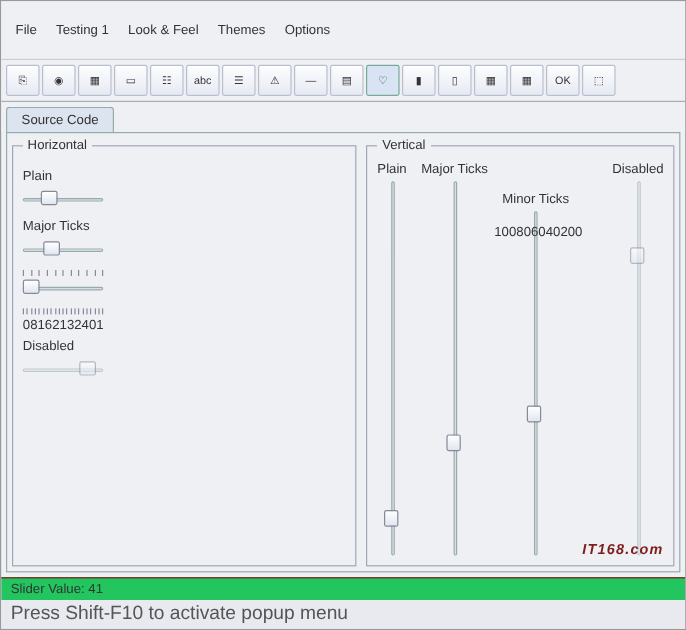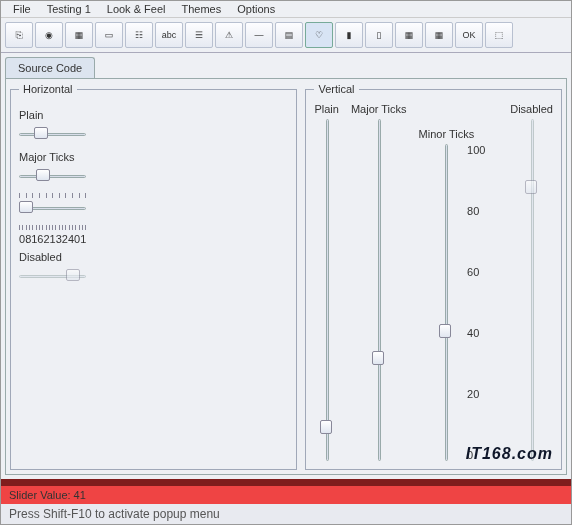--- a/index.html
+++ b/index.html
@@ -1,17 +1,17 @@
 <!DOCTYPE html>
 <html><head>
 <meta charset="utf-8">
 <style>
 *{box-sizing:border-box;margin:0;padding:0;font-family:Tahoma,sans-serif;font-size:11px;color:#333}
 body{width:572px;height:525px;background:#eef0f4;display:flex;flex-direction:column;border:1px solid #999}
-.menubar{display:flex;background:#eef0f4;padding:0 4px;border-bottom:1px solid #ccc}
+.menubar{display:flex;background:#eef0f4;padding:16px 4px;border-bottom:1px solid #ccc}
 .menu-item{padding:2px 8px;cursor:pointer}
 .toolbar{display:flex;gap:2px;padding:4px;background:#eef0f4;border-bottom:1px solid #aab}
 .tb-btn{width:28px;height:26px;border:1px solid #b8c0d0;background:linear-gradient(#fdfdff,#e6eaf2);border-radius:2px;display:flex;align-items:center;justify-content:center;font-size:9px}
 .tb-btn.sel{background:#d8e4f4;border-color:#7a9}
 .tabs{display:flex;padding:4px 4px 0;background:#eef0f4}
 .tab{padding:4px 12px;border:1px solid #9aa;border-bottom:none;background:#dce4ef;margin-right:2px;border-radius:3px 3px 0 0;cursor:pointer}
 .tab.active{background:#d0e0f4}
 .content{flex:1;display:flex;border:1px solid #9aa;margin:0 4px 4px;background:#eef0f4;overflow:hidden}
 fieldset{border:1px solid #a0a8b8;margin:4px;padding:8px;position:relative}
 legend{padding:0 4px;font-size:11px}
@@ -23,25 +23,25 @@
 .thumb{position:absolute;top:2px;width:14px;height:12px;background:linear-gradient(#fff,#e0e6f0);border:1px solid #889;border-radius:2px}
 .ticks{display:flex;justify-content:space-between;font-size:10px;margin-top:2px}
 .mticks{height:6px;display:flex;justify-content:space-between}
 .mticks span{width:1px;height:5px;background:#889}
 .vcols{display:flex;gap:12px;height:100%}
 .vcol{display:flex;flex-direction:column;align-items:center}
 .vhead{font-size:11px;margin-bottom:4px;white-space:nowrap}
 .vtrack{position:relative;width:18px;flex:1}
 .vrail{position:absolute;left:8px;top:0;bottom:0;width:3px;background:linear-gradient(90deg,#c8d0e0,#e8ecf4);border:1px solid #9aa;border-radius:2px}
 .vthumb{position:absolute;left:2px;width:12px;height:14px;background:linear-gradient(#fff,#e0e6f0);border:1px solid #889;border-radius:2px}
-.vticks{position:absolute;right:-30px;top:0;bottom:0;display:flex;flex-direction:column;justify-content:space-between;font-size:10px;text-align:left}
-.status{padding:3px 8px;border-top:7px solid #7f1d1d;background:#ef4444}
-.footer{padding:3px 8px;background:#e8eaf0;font-size:12px;color:#555}
+.vticks{position:absolute;right:-30px;top:12px;bottom:0;display:flex;flex-direction:row;justify-content:space-between;font-size:10px;text-align:left}
+.status{padding:3px 8px;border-top:1px solid #7f1d1d;background:#22c55e}
+.footer{padding:3px 8px;background:#e8eaf0;font-size:16px;color:#555}
 .dis .rail,.dis .thumb,.dis .vrail,.dis .vthumb{opacity:.55}
-.watermark{position:absolute;right:8px;bottom:6px;font-style:italic;font-size:16px;color:#0f172a;font-weight:bold;letter-spacing:1px}
+.watermark{position:absolute;right:8px;bottom:6px;font-style:italic;font-size:12px;color:#7f1d1d;font-weight:bold;letter-spacing:1px}
 </style>
 </head>
 <body>
 
 <div class="menubar" id="menubar">
     <div class="menu-item">File</div>
     <div class="menu-item">Testing 1</div>
     <div class="menu-item">Look &amp; Feel</div>
     <div class="menu-item">Themes</div>
     <div class="menu-item">Options</div>

